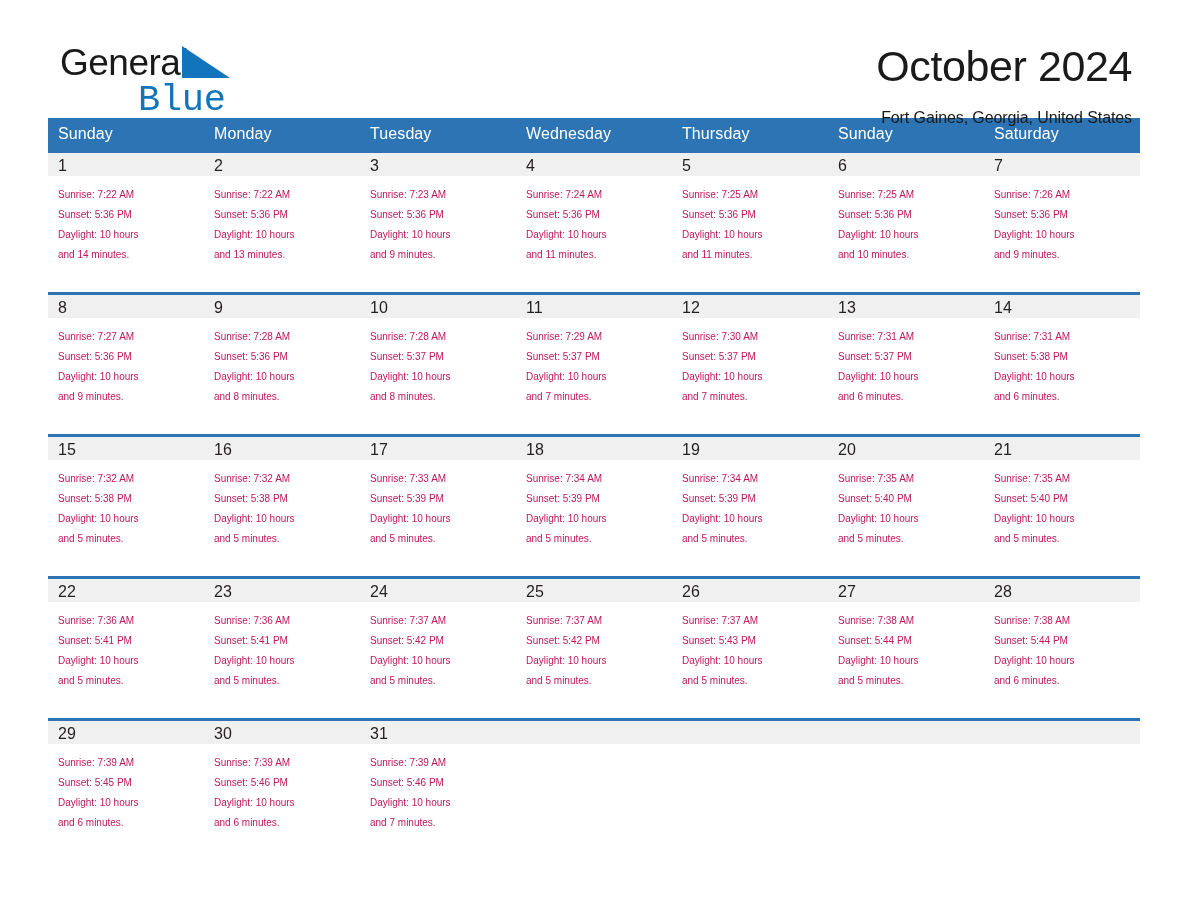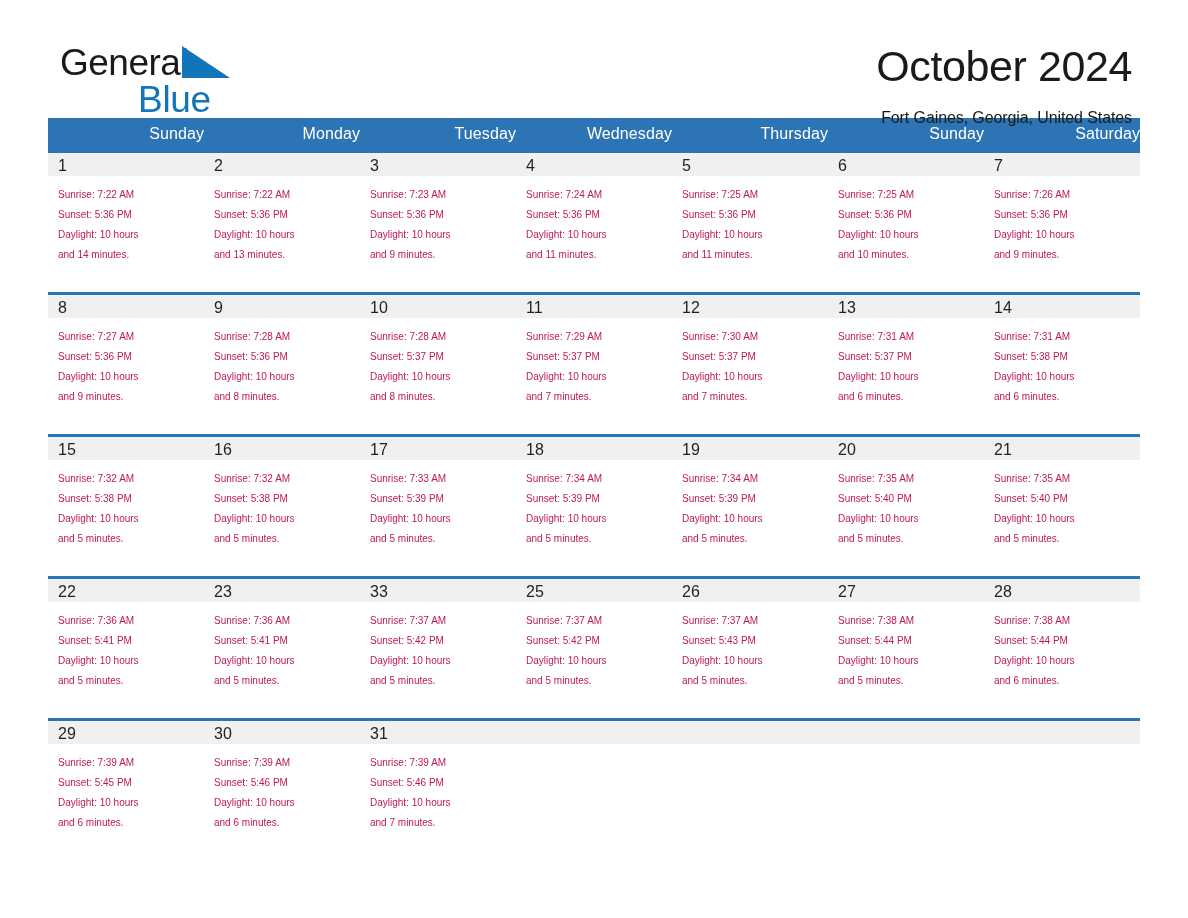--- a/index.html
+++ b/index.html
@@ -58,20 +58,21 @@
     margin-top: 4px;
   }
   .brand-blue {
     display: block;
     font-size: 37px;
     color: #1275bb;
     line-height: 40px;
     margin-top: -4px;
     padding-left: 78px;
     letter-spacing: -0.3px;
+    font-family: Liberation Mono, monospace;
   }
 
   .title-block {
     text-align: right;
     padding-right: 8px;
   }
   .cal-title {
     font-size: 43px;
     font-weight: normal;
     color: #1a1a1a;
@@ -93,21 +94,21 @@
     border-collapse: collapse;
     table-layout: fixed;
     margin-top: 8px;
   }
 
   .dow-row th {
     background: #2c74b3;
     color: #ffffff;
     font-size: 16px;
     font-weight: normal;
-    text-align: right;
+    text-align: left;
     padding: 6px 0 7px 10px;
     height: 32px;
     letter-spacing: 0.1px;
   }
 
   .week-row td {
     vertical-align: top;
     padding: 0;
     width: 156px;
   }
@@ -437,21 +438,21 @@
               <div class="dayinfo">
                 <div>Sunrise: 7:36 AM</div>
                 <div>Sunset: 5:41 PM</div>
                 <div>Daylight: 10 hours</div>
                 <div>and 5 minutes.</div>
               </div>
             </div>
           </td>
           <td>
             <div class="daycell">
-              <div class="daynum-bar">33</div>
+              <div class="daynum-bar">24</div>
               <div class="dayinfo">
                 <div>Sunrise: 7:37 AM</div>
                 <div>Sunset: 5:42 PM</div>
                 <div>Daylight: 10 hours</div>
                 <div>and 5 minutes.</div>
               </div>
             </div>
           </td>
           <td>
             <div class="daycell">

